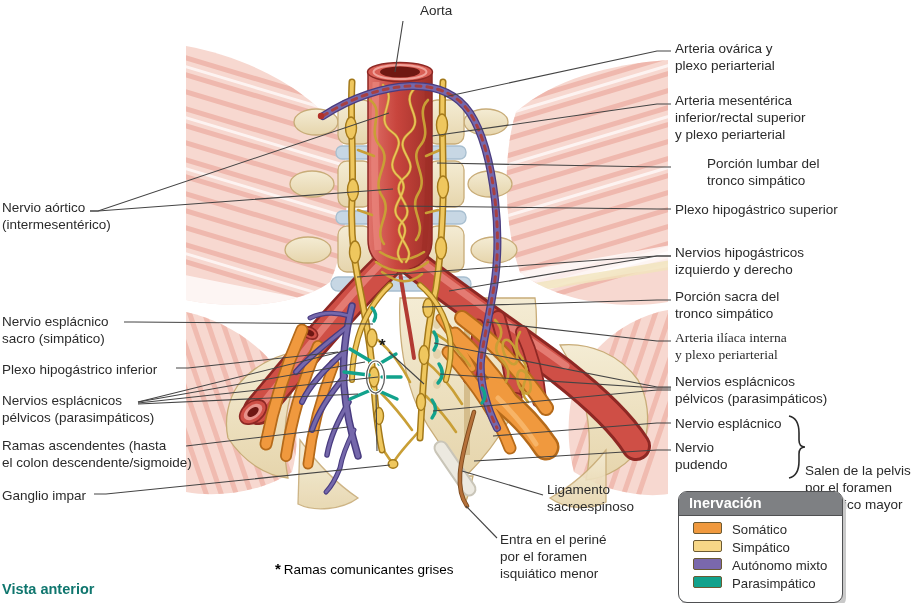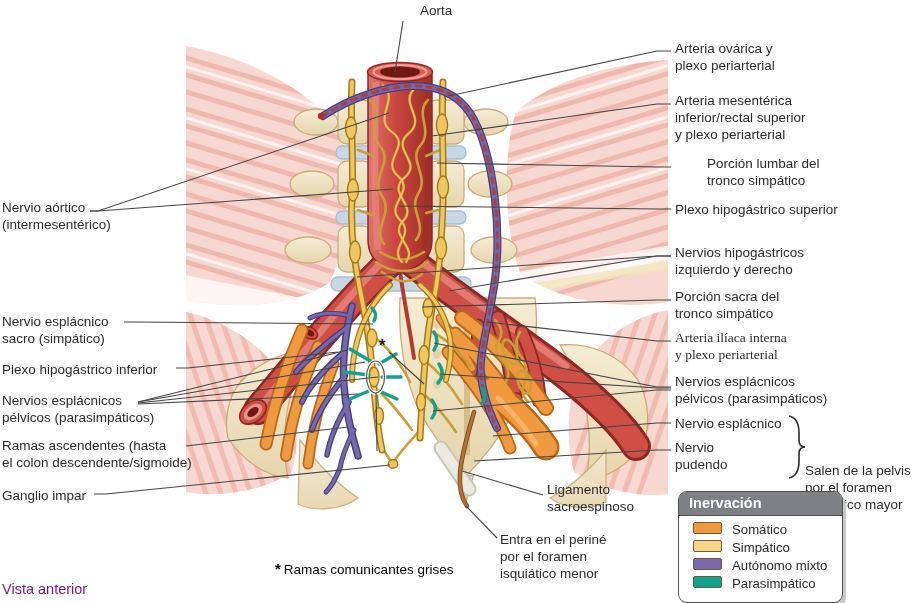--- a/index.html
+++ b/index.html
@@ -12,21 +12,21 @@
   .marker-ast{position:absolute;font-weight:bold;font-size:17px;color:#1a1a1a;}
   
   .legend{position:absolute;left:678px;top:491px;width:163px;background:#fff;
           border:1.6px solid #4f5052;border-radius:9px;box-shadow:3px 4px 0 #c9c9c9;}
   .legend-header{background:#7e8083;color:#fff;font-weight:bold;font-size:14.5px;
           padding:3px 10px 4px 10px;border-radius:7px 7px 0 0;border-bottom:1.4px solid #4f5052;}
   .legend-body{padding:6px 8px 8px 8px;}
   .legend-item{display:flex;align-items:flex-start;height:18px;}
   .swatch{width:27px;height:10px;border:1px solid #6b5a33;border-radius:2px;margin:0 10px 0 6px;flex:none;}
   .legend-label{font-size:13.2px;}
-  .title{position:absolute;left:2px;top:581px;font-size:14.5px;font-weight:normal;color:#701a75;}
+  .title{position:absolute;left:2px;top:581px;font-size:14.5px;font-weight:bold;color:#0f766e;}
 </style>
 </head>
 <body>
 
 <div id="page">
 
 <svg id="art" width="922" height="603" viewBox="0 0 922 603" xmlns="http://www.w3.org/2000/svg">
   <defs>
     <linearGradient id="aortaG" x1="0" y1="0" x2="1" y2="0">
       <stop offset="0" stop-color="#E0736B"></stop>

